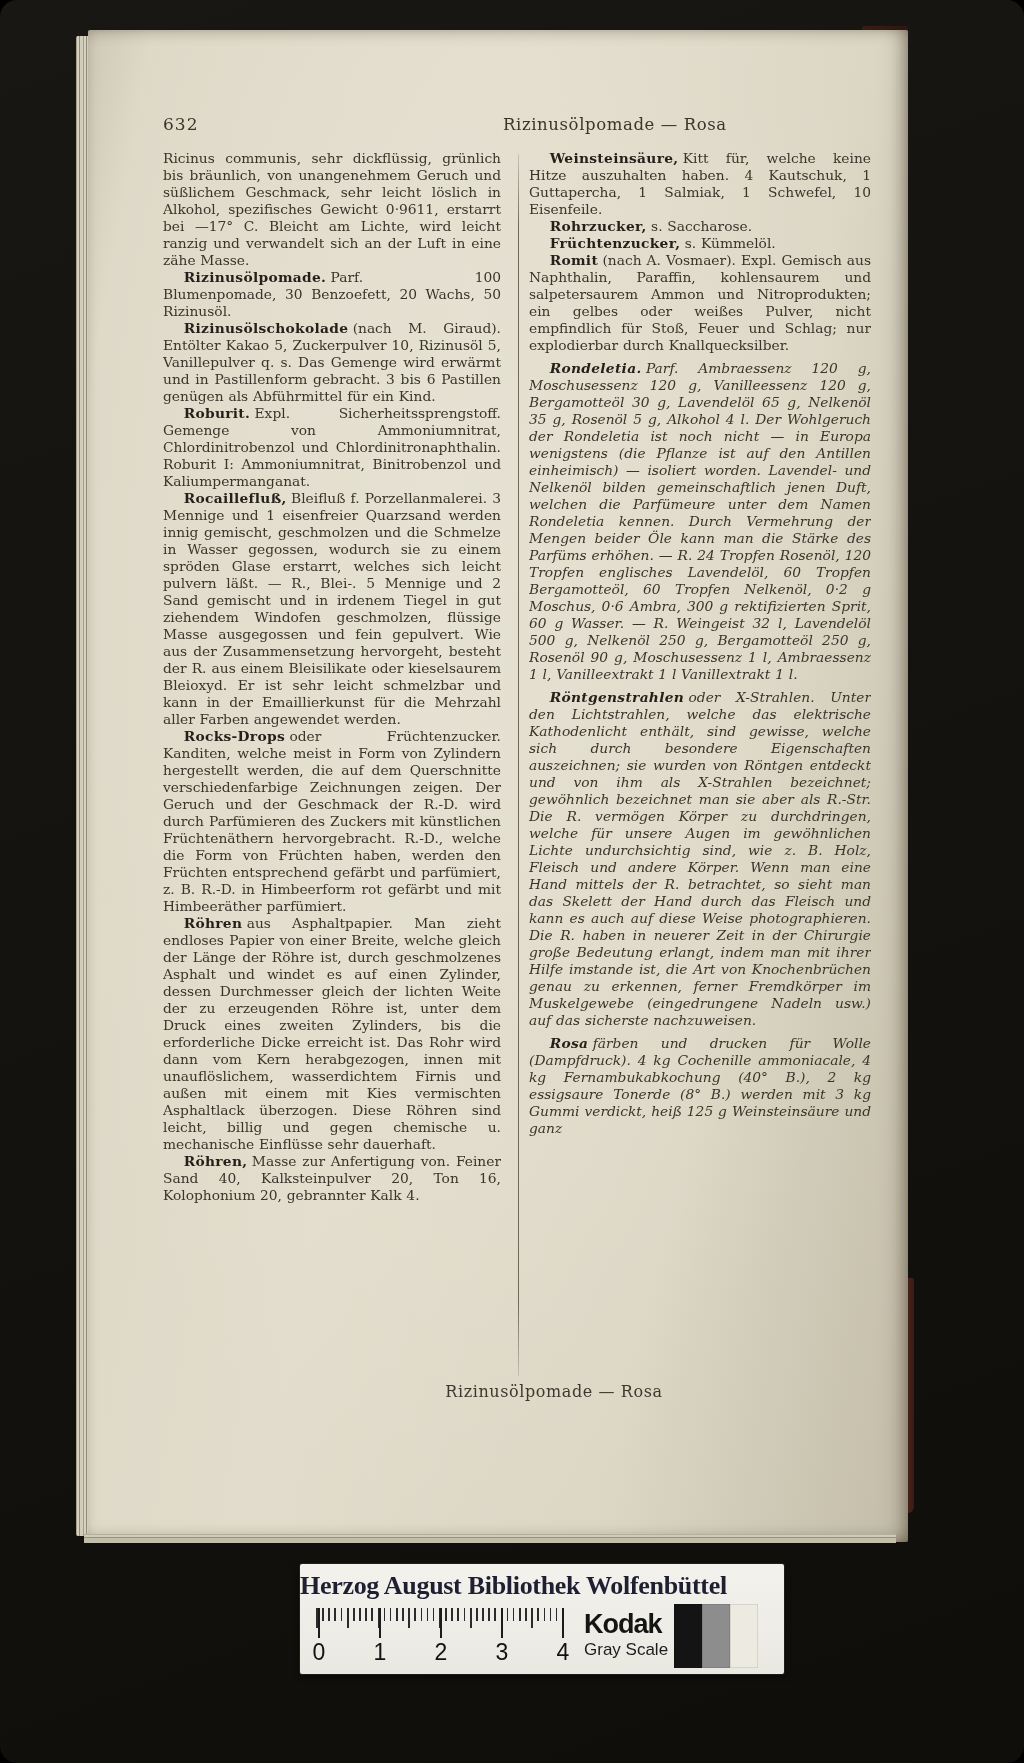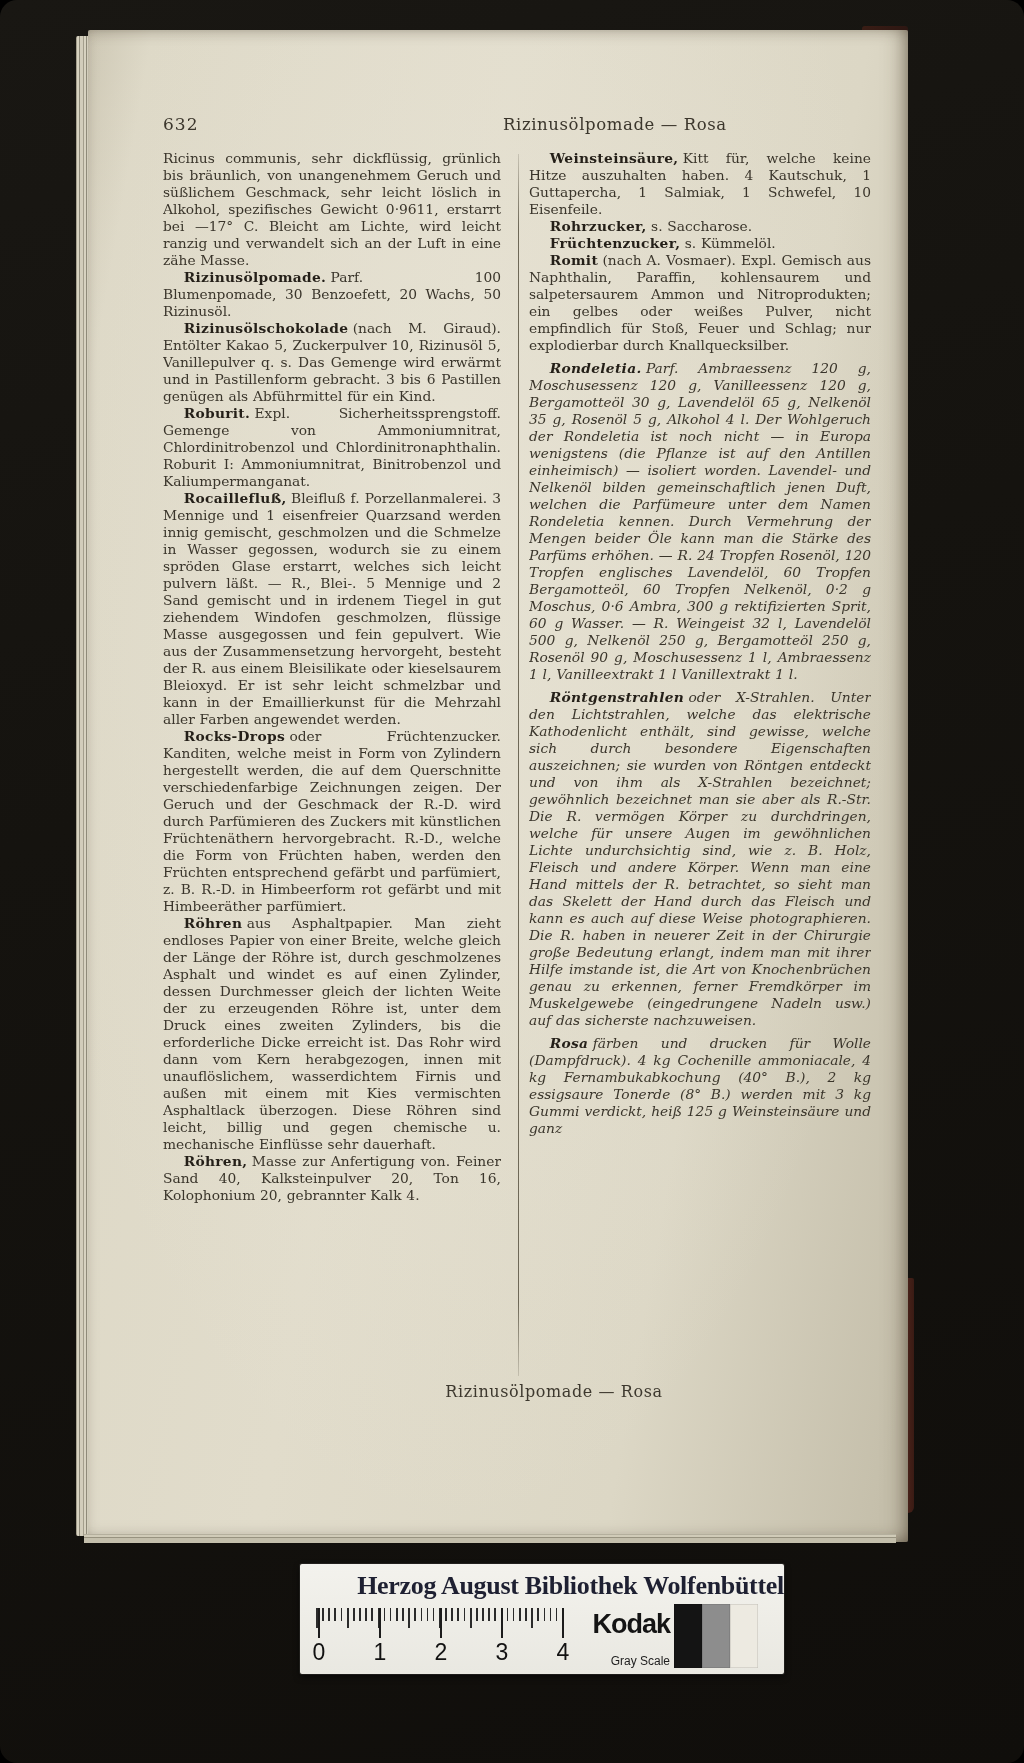--- a/index.html
+++ b/index.html
@@ -77,47 +77,46 @@
   }
   
   .kodak-card {
     position: absolute; left: 300px; top: 1564px; width: 484px; height: 110px;
     background: linear-gradient(180deg, #f3f2ed, #e9e8e1);
     box-shadow: 0 0 0 1px rgba(255,255,255,.08), 0 3px 6px rgba(0,0,0,.6);
     border-radius: 2px;
     font-family: "Liberation Sans", sans-serif;
   }
   .card-title {
-    margin-top: 7px; text-align: right;
+    margin-top: 7px; text-align: left;
     font-family: "Liberation Serif", serif; font-weight: bold;
     font-size: 26px; letter-spacing: -0.3px; color: #1e2032;
     white-space: nowrap;
-    padding-left: 30px;
   }
   .ruler { position: absolute; left: 16px; top: 44px; width: 254px; height: 60px; }
   .ticks-small {
     position: absolute; left: 0; top: 0; width: 246px; height: 13px;
     background: repeating-linear-gradient(to right, #2b2b2b 0 1.6px, transparent 1.6px 6.15px);
   }
   .ticks-half {
     position: absolute; left: 0; top: 0; width: 248px; height: 20px;
     background: repeating-linear-gradient(to right, #2b2b2b 0 1.8px, transparent 1.8px 30.75px);
   }
   .ruler-units { position: absolute; left: 0; top: 0; width: 100%; height: 100%; }
   .ruler-unit { position: absolute; top: 0; width: 30px; margin-left: -14px; text-align: center; }
   .ruler-unit .long-tick { width: 2.6px; height: 30px; background: #1c1c1c; margin: 0 auto; }
   .ruler-unit .num { font-size: 23px; color: #121212; margin-top: 1px; }
   .ruler-units .ruler-unit:nth-of-type(1) { left: 2px; }
   .ruler-units .ruler-unit:nth-of-type(2) { left: 63px; }
   .ruler-units .ruler-unit:nth-of-type(3) { left: 124px; }
   .ruler-units .ruler-unit:nth-of-type(4) { left: 185px; }
   .ruler-units .ruler-unit:nth-of-type(5) { left: 246px; }
-  .kodak-label { position: absolute; left: 284px; top: 47px; width: 86px; text-align: right; }
+  .kodak-label { position: absolute; left: 284px; top: 47px; width: 86px; text-align: left; }
   .kodak-brand { font-weight: bold; font-size: 27px; letter-spacing: -1px; color: #141414; line-height: 1; }
-  .kodak-sub { font-size: 12px; color: #1d1d1d; margin-top: 16px; }
+  .kodak-sub { font-size: 17px; color: #1d1d1d; margin-top: 2px; }
   .patches { position: absolute; left: 374px; top: 40px; height: 64px; display: flex; }
   .patch { width: 28px; height: 64px; box-shadow: inset 0 0 0 .5px rgba(0,0,0,.18); }
   
   .footer-bar {
     position: absolute; left: 0; top: 1806px; width: 1024px; height: 47px;
     background: linear-gradient(180deg, #bcbcbc, #adadad);
     display: flex; align-items: center; justify-content: center;
     font-family: Liberation Serif, serif; font-size: 27px; color: #0c0c0c;
   }
 </style>

